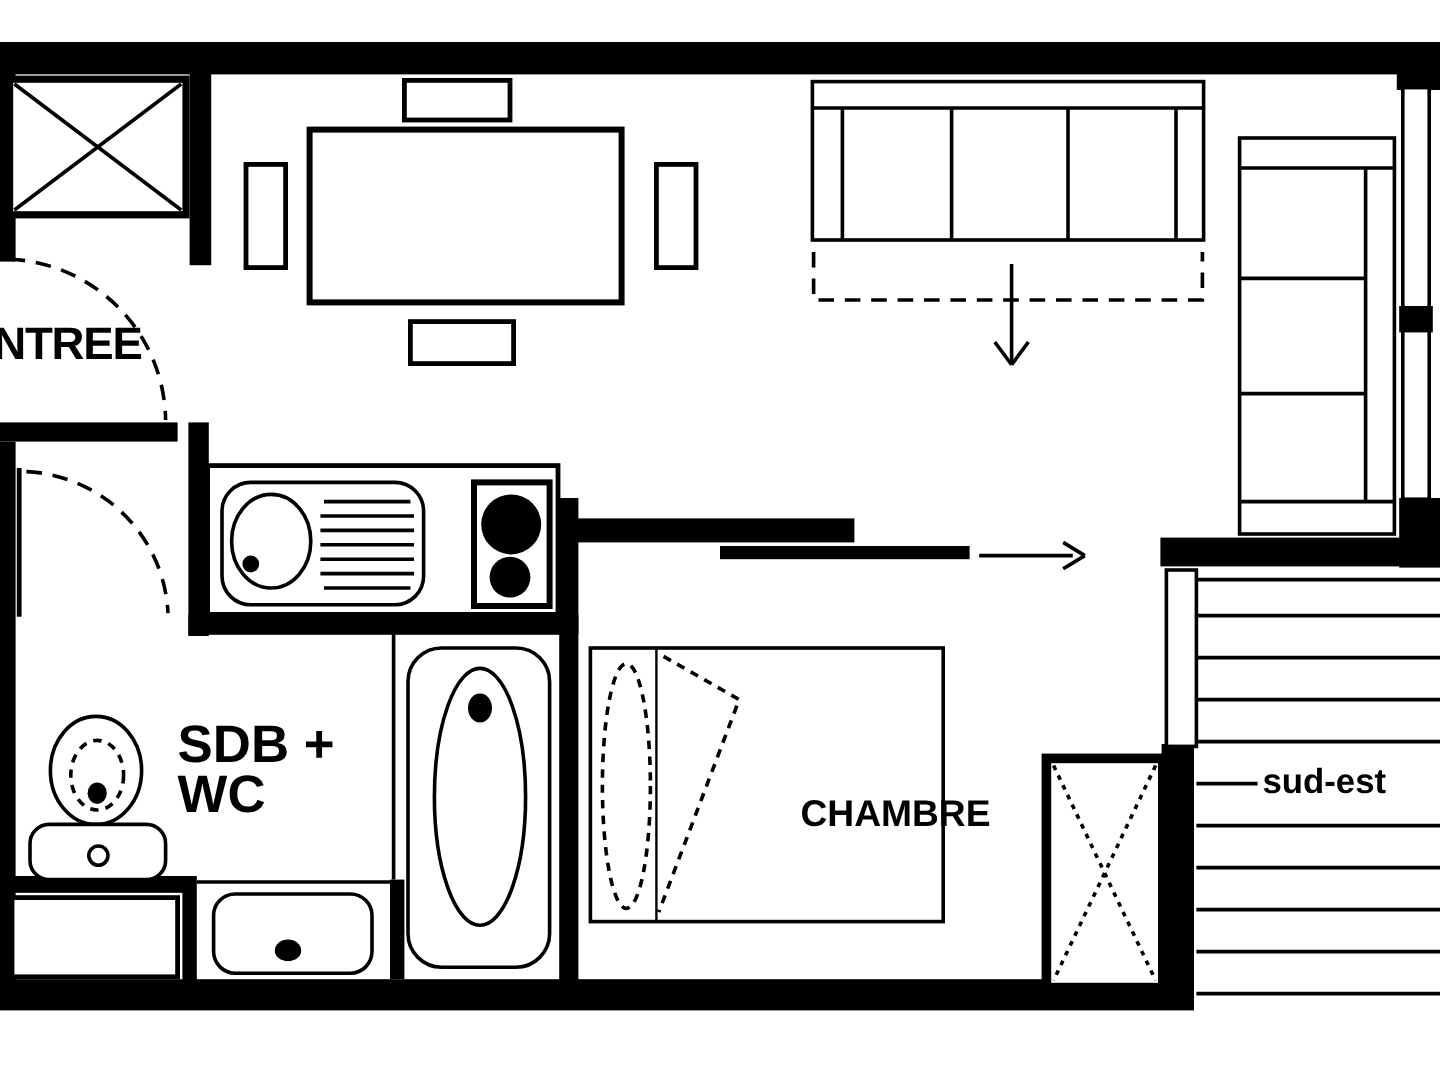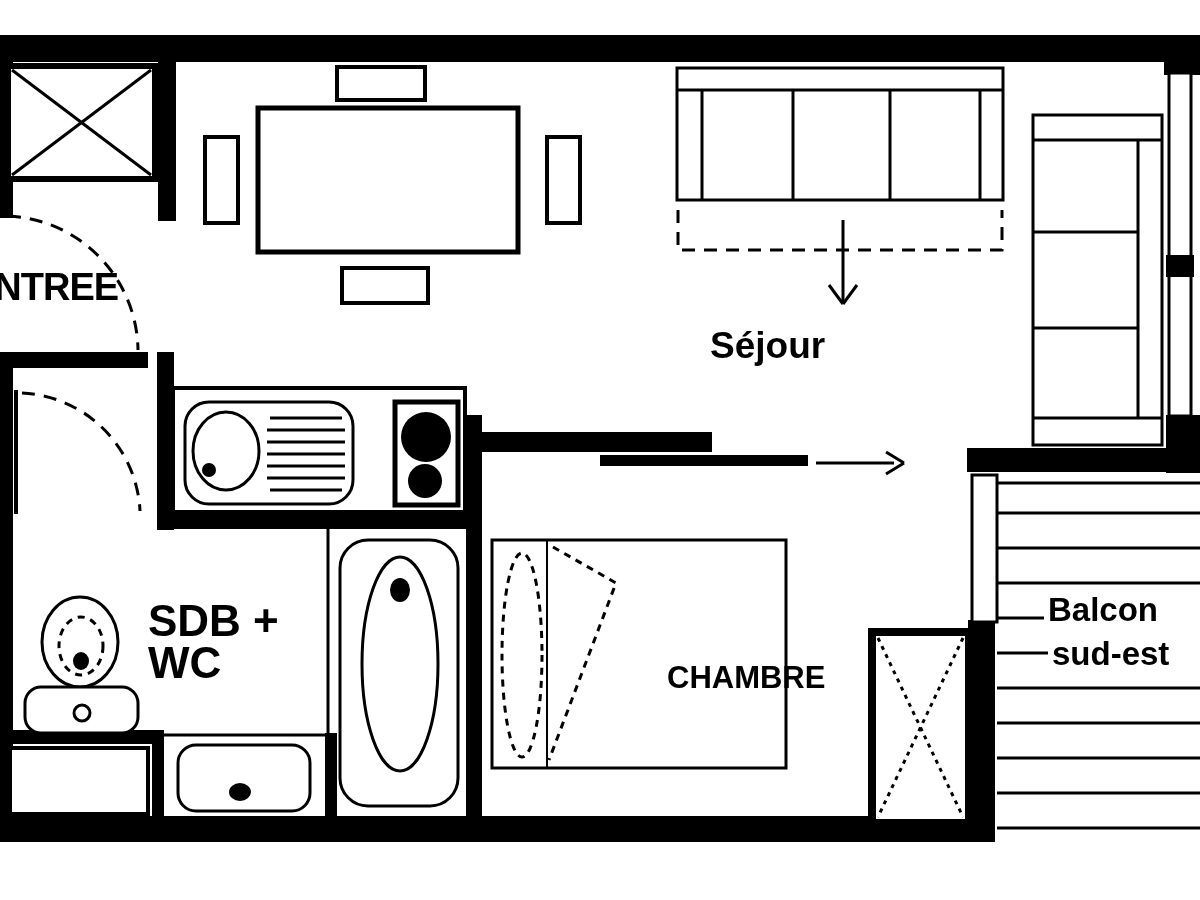--- a/index.html
+++ b/index.html
@@ -26,21 +26,21 @@
   .lbl {
     position:absolute; color:var(--ink); font-weight:bold;
     white-space:nowrap; line-height:1.05; z-index:5;
   }
   .lbl-entree  { left:-30px;  top:268px; font-size:38px; letter-spacing:-1px; }
   .lbl-sejour  { left:710px;  top:327px; font-size:37px; }
   .lbl-sdb1    { left:148px;  top:598px; font-size:44px; }
   .lbl-sdb2    { left:148px;  top:640px; font-size:44px; }
   .lbl-chambre { left:667px;  top:662px; font-size:31px; }
   .lbl-balcon1 { left:1044px; top:593px; font-size:33px; width:156px; background:var(--bg); padding-left:4px; }
-  .lbl-balcon2 { left:1048px; top:637px; font-size:33px; width:152px; background:var(--bg); padding-left:4px; }
+  .lbl-balcon2 { left:1048px; top:637px; font-size:29px; width:152px; background:var(--bg); padding-left:4px; }
 </style>
 </head>
 <body>
 
 <div class="plan">
 
   <svg width="1200" height="900" viewBox="0 0 1200 900">
 
     <g>
       <rect class="bk" x="0" y="35" width="1168" height="27"></rect>
@@ -188,20 +188,18 @@
         <line class="s3" x1="997" y1="688" x2="1200" y2="688"></line>
         <line class="s3" x1="997" y1="723" x2="1200" y2="723"></line>
         <line class="s3" x1="997" y1="758" x2="1200" y2="758"></line>
         <line class="s3" x1="997" y1="793" x2="1200" y2="793"></line>
         <line class="s3" x1="997" y1="828" x2="1200" y2="828"></line>
       </g>
     </g>
   </svg>
 
   <div class="lbl lbl-entree">ENTREE</div>
-  <div class="lbl lbl-sejour">Séjour</div>
   <div class="lbl lbl-sdb1">SDB +</div>
   <div class="lbl lbl-sdb2">WC</div>
   <div class="lbl lbl-chambre">CHAMBRE</div>
-  <div class="lbl lbl-balcon1">Balcon</div>
   <div class="lbl lbl-balcon2">sud-est</div>
 
 </div>
 
 </body></html>

